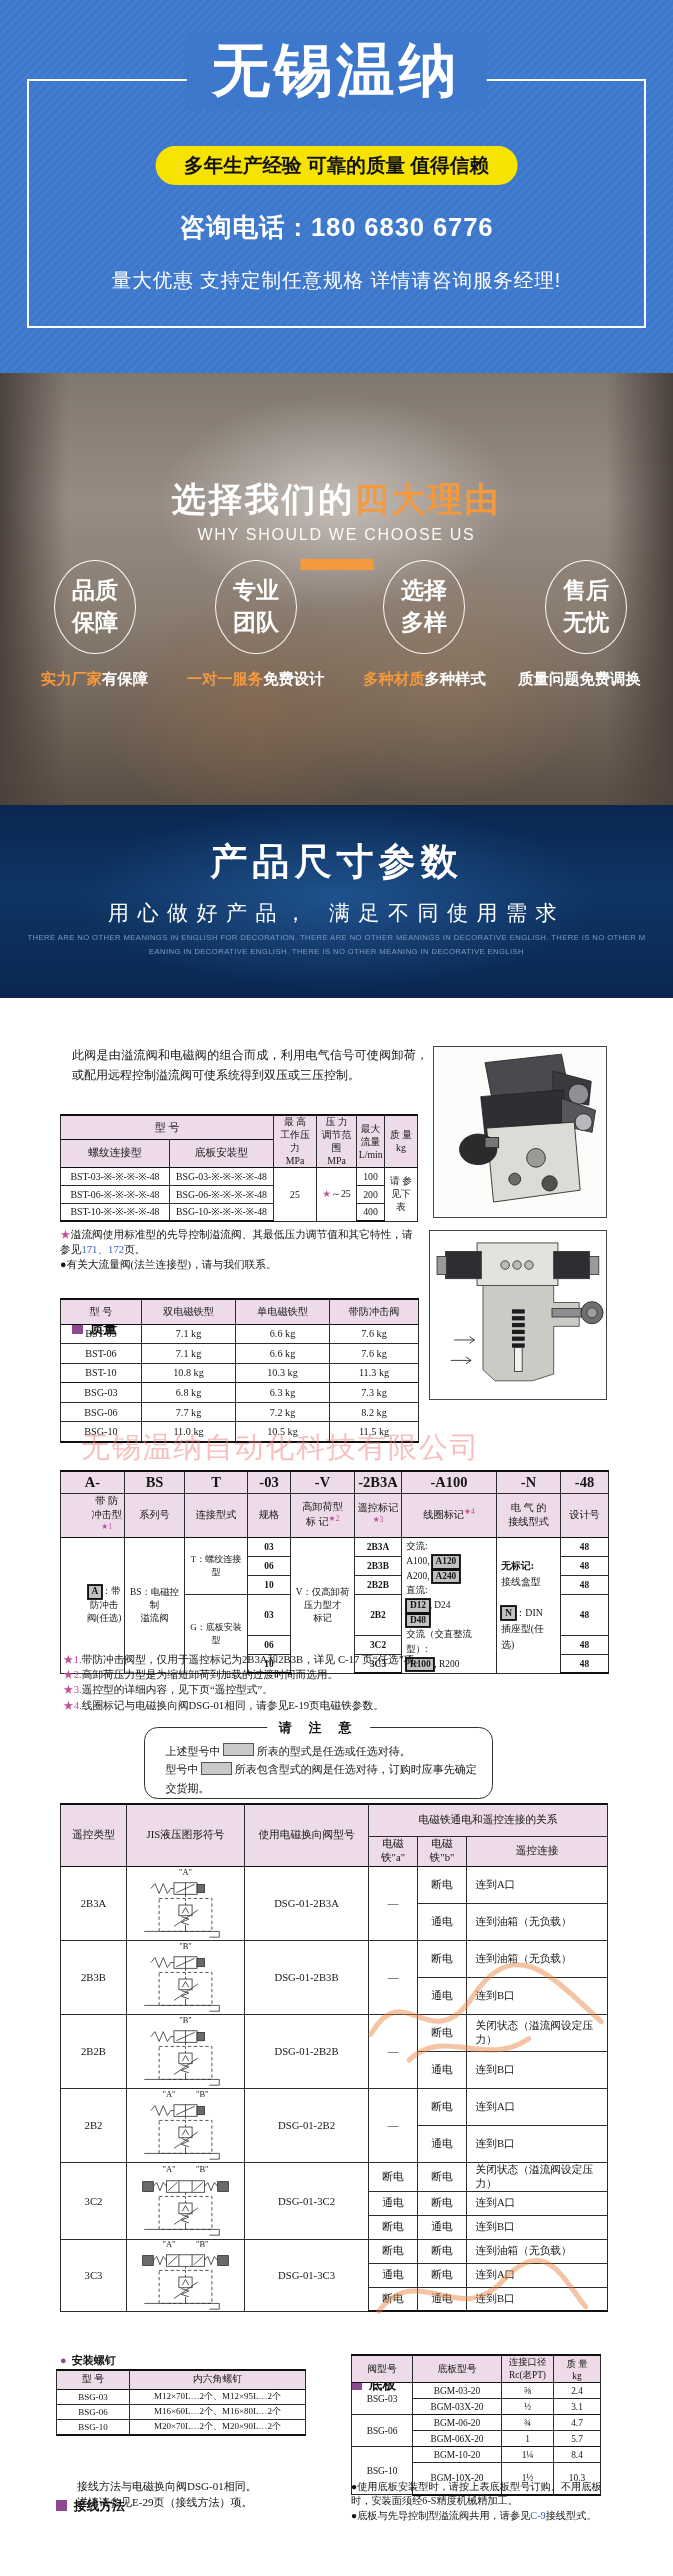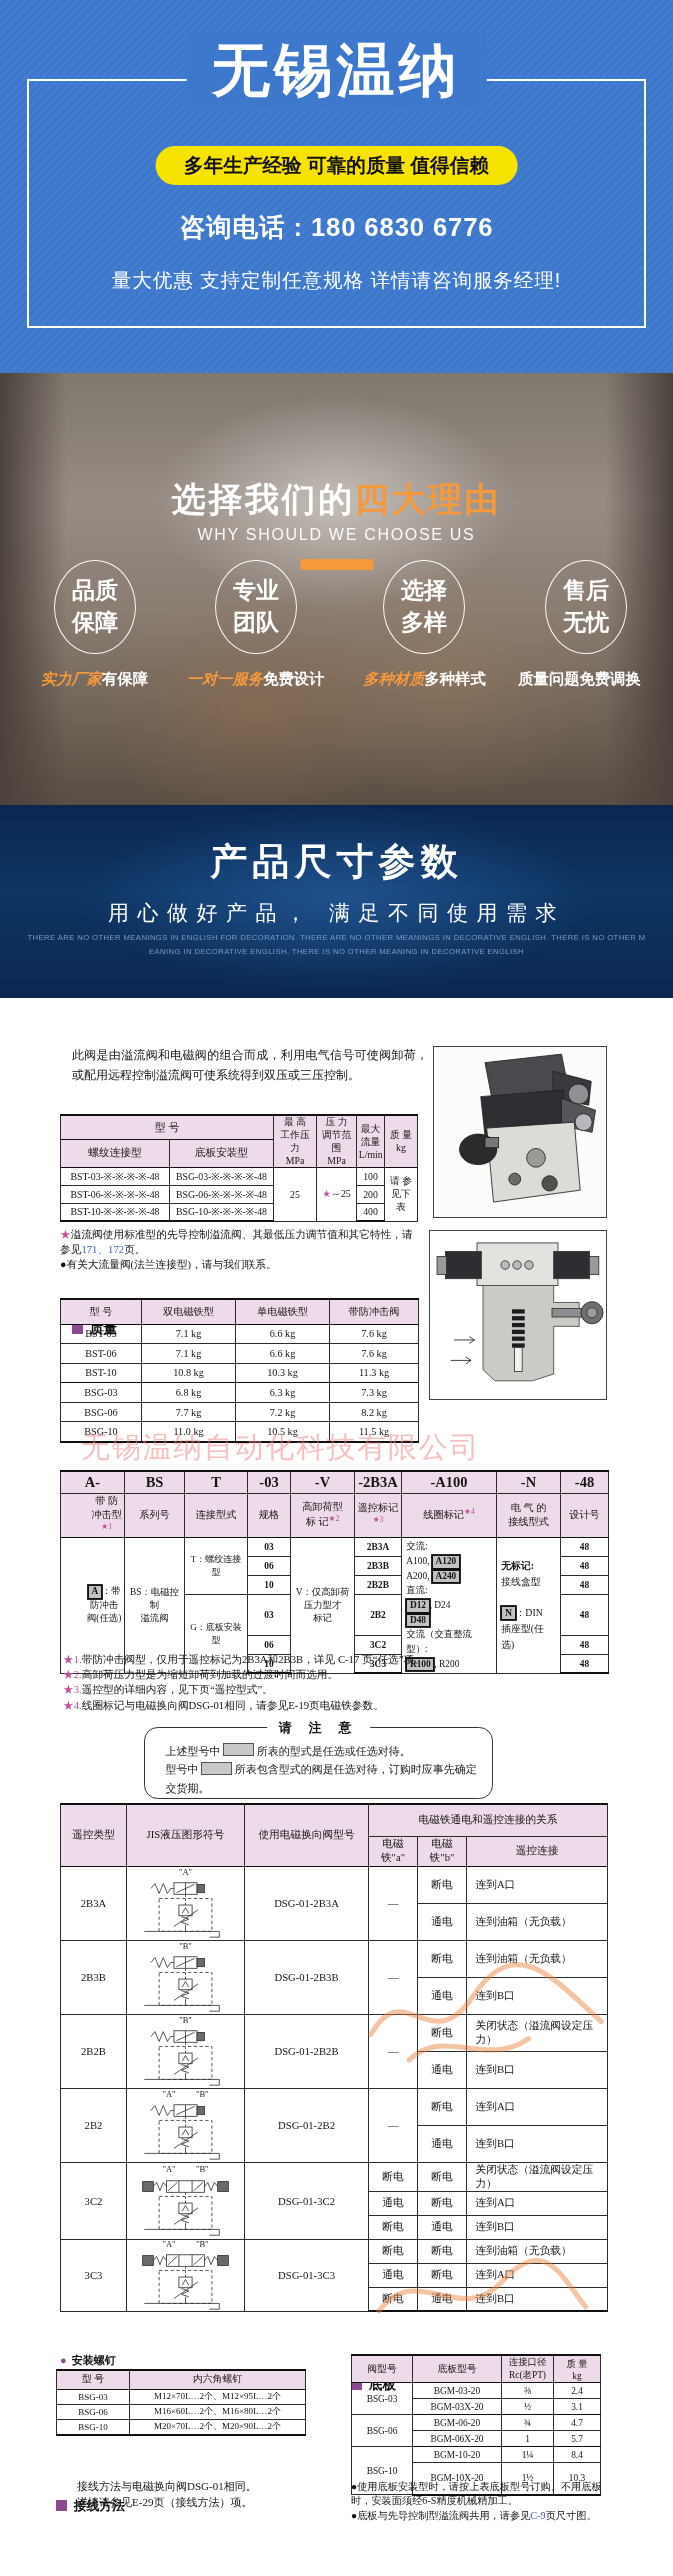--- a/index.html
+++ b/index.html
@@ -35,21 +35,21 @@
   #reasons .rtitle .orange{color:#f5993d;}
   #reasons .rsub{position:absolute;top:153px;width:100%;text-align:center;
     font-size:16px;color:rgba(255,255,255,.95);letter-spacing:1.7px;}
   #reasons .rbar{position:absolute;top:186px;left:50%;transform:translateX(-50%);
     width:73px;height:11px;background:#f5993d;}
   .rcircle{position:absolute;top:187px;width:82px;height:94px;border:1.7px solid rgba(255,255,255,.95);
     border-radius:50%;box-sizing:border-box;text-align:center;padding-top:12.8px;
     font-size:23px;font-weight:bold;color:#fff;line-height:32px;}
   .rsublabel{position:absolute;top:296px;width:187px;text-align:center;
     font-size:15.3px;font-weight:bold;color:#fff;white-space:nowrap;}
-  .rsublabel .hi{color:#f5993d;font-style:italic;}
+  .rsublabel .hi{color:#f5993d;}
   
   #band{left:0;top:805px;width:673px;height:193px;
     background:
       radial-gradient(ellipse 358px 128px at 50% 48%,rgba(45,105,175,.55),rgba(45,105,175,0) 72%),
       linear-gradient(180deg,#0a2750 0%,#0e3563 45%,#0a2750 100%);
     font-family:"Liberation Sans","DejaVu Sans",sans-serif;}
   #band .btitle{position:absolute;top:32px;width:100%;text-align:center;
     font-size:37px;font-weight:bold;color:#fff;letter-spacing:5.1px;}
   #band .bsub{position:absolute;top:94px;width:100%;text-align:center;
     font-size:21px;color:#fff;letter-spacing:8.5px;}
@@ -753,18 +753,18 @@
       </tr>
       <tr class="r-bot">
         <td style="height:32px;">BGM-10X-20</td>
         <td>1½</td>
         <td>10.3</td>
       </tr>
     </tbody>
       </table>
     <div class="abs" style="left:351px;top:1481px;width:256px;font-size:10.2px;line-height:1.4;">
       <div><span>●</span><span>使用底板安装型时，请按上表底板型号订购。不用底板时，安装面须经6-S精度机械精加工。</span></div>
-      <div><span>●</span><span>底板与先导控制型溢流阀共用，请参见</span><span class="blue">C-9</span><span>页尺寸图。</span></div>
+      <div><span>●</span><span>底板与先导控制型溢流阀共用，请参见</span><span class="blue">C-9</span><span>接线型式。</span></div>
     </div>
 
   </div>
 </div>
 
 
 </body></html>

